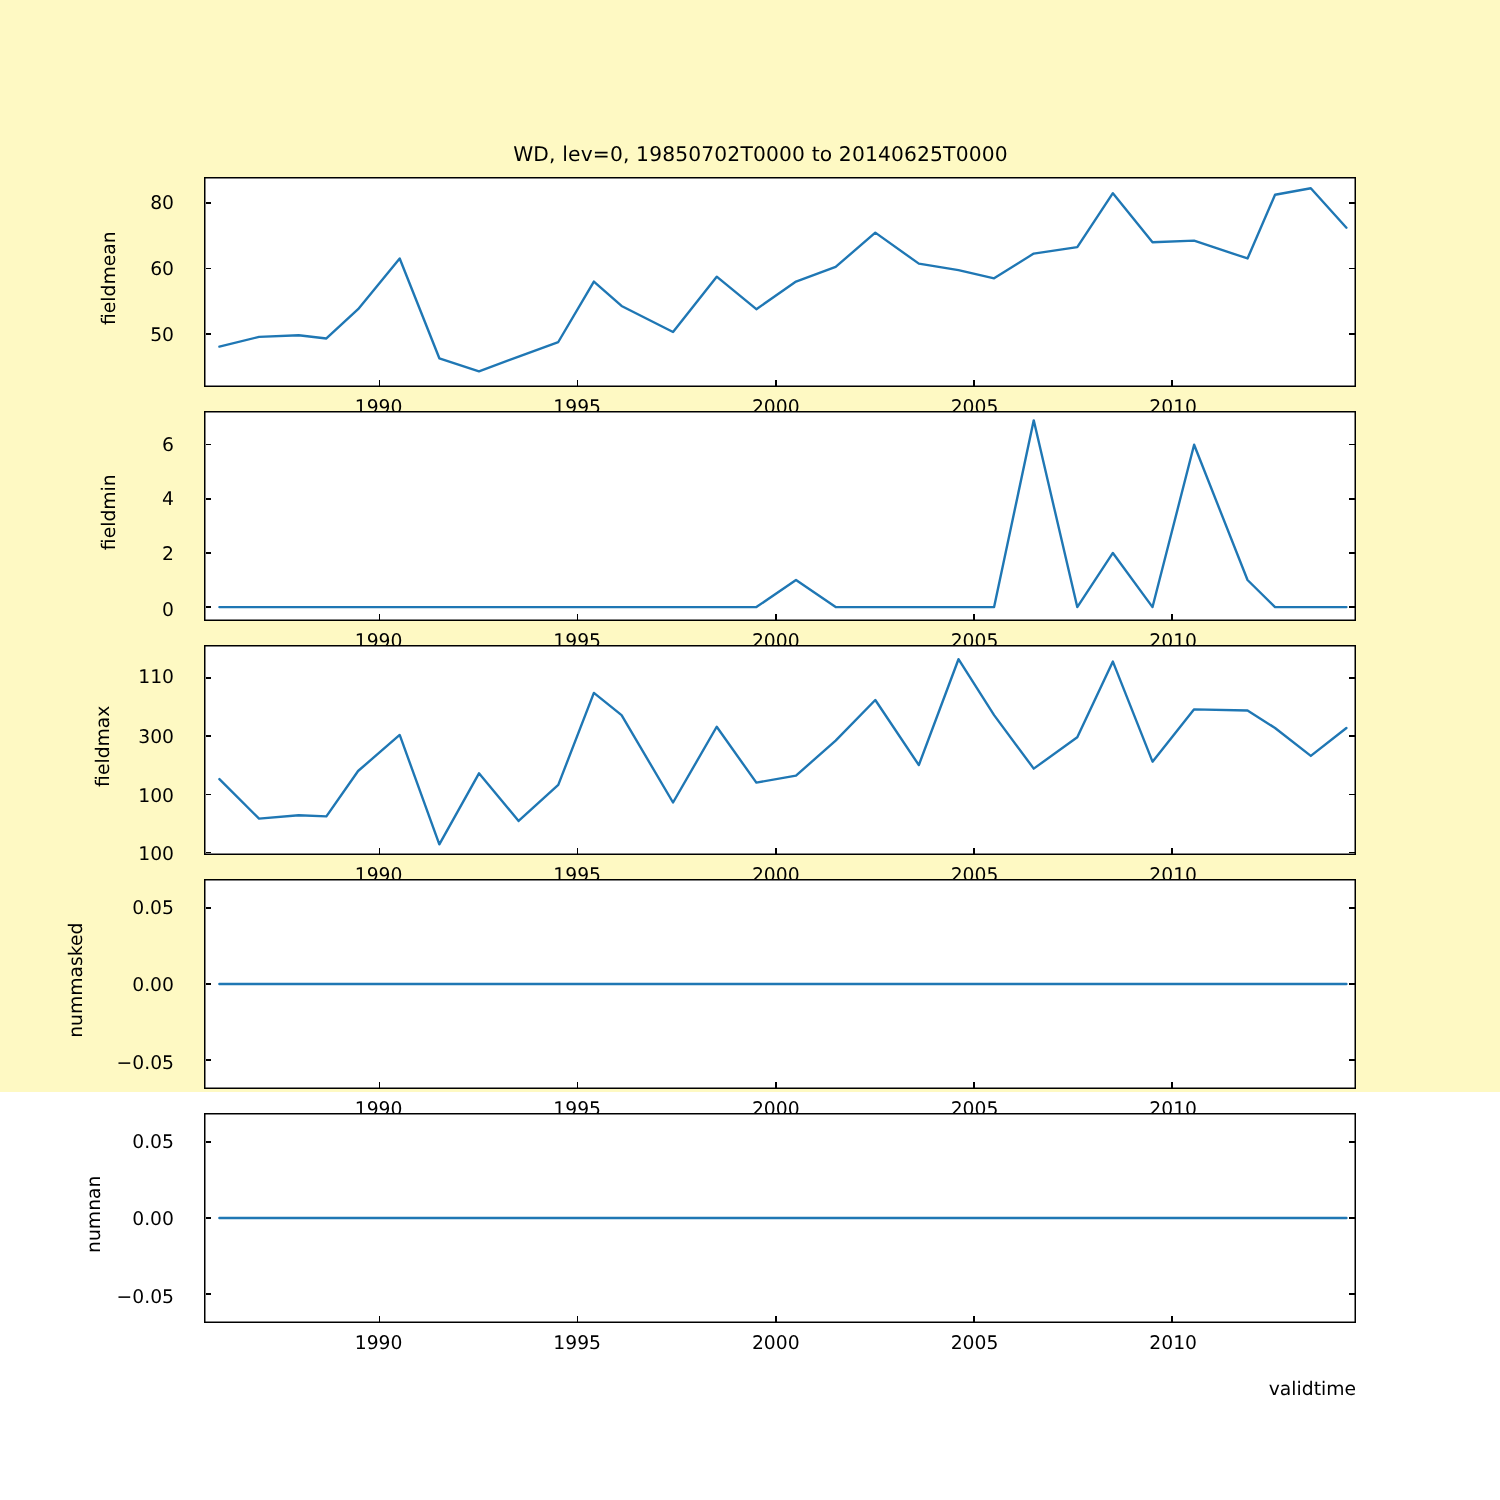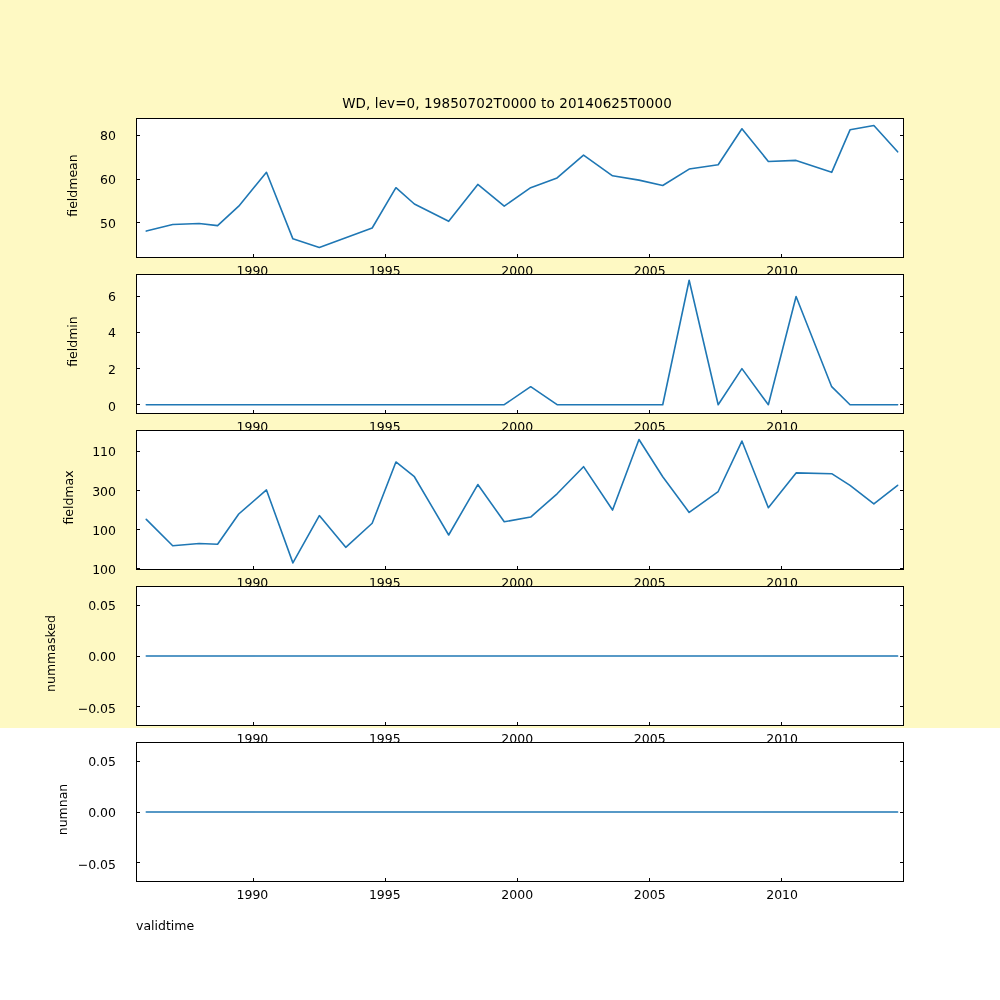--- a/index.html
+++ b/index.html
@@ -74,21 +74,21 @@
   .ytick-labels span {
     position: absolute;
     right: 16px;
     transform: translateY(-50%);
     white-space: nowrap;
   }
   .xlabel {
     position: absolute;
     font-size: 12.5px;
     color: #000000;
-    text-align: left;
+    text-align: right;
   }
   .tick {
     stroke: #000000;
     stroke-width: 1;
     shape-rendering: crispEdges;
   }
   .dataline {
     fill: none;
     stroke: #1f77b4;
     stroke-width: 1.6;

